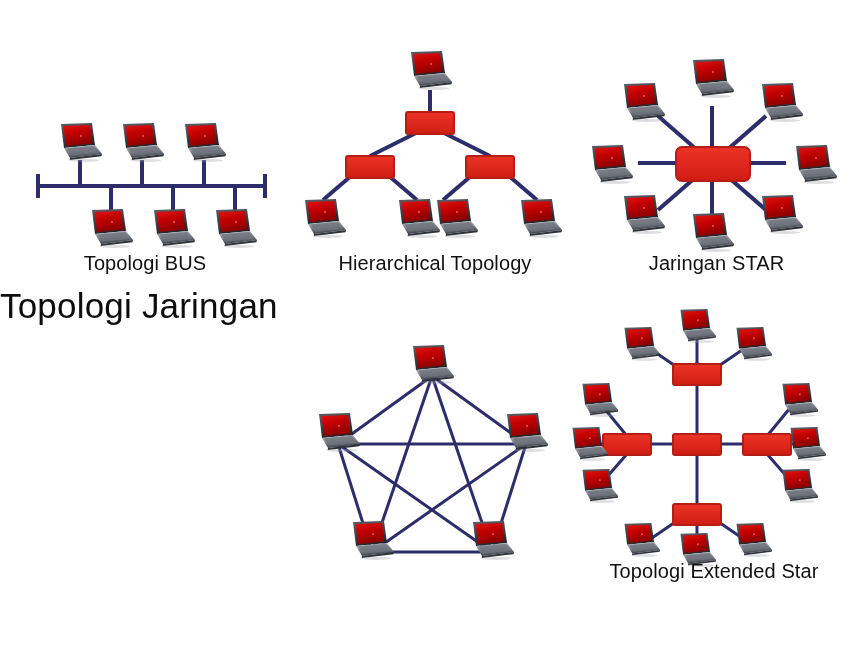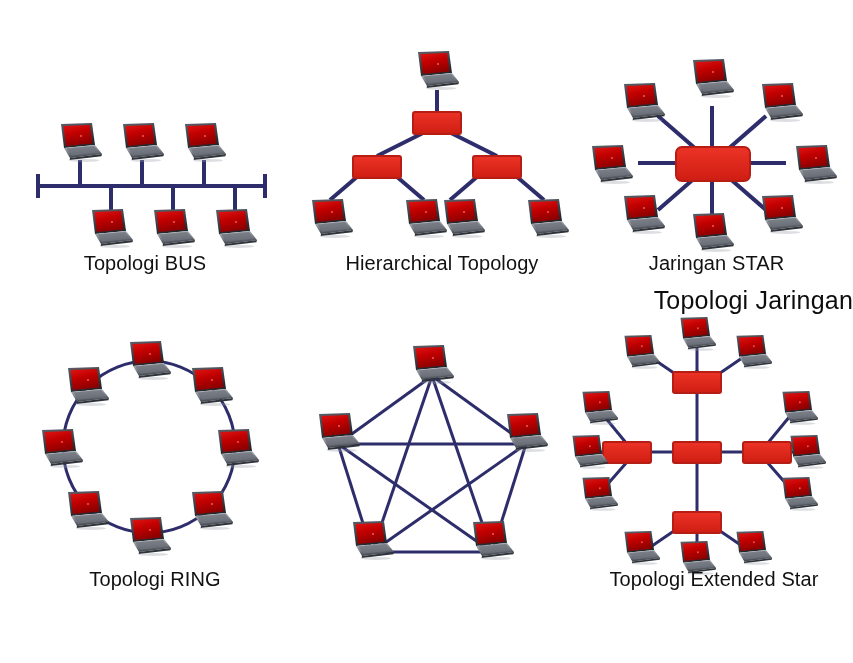--- a/index.html
+++ b/index.html
@@ -38,22 +38,22 @@
     font-family: "Liberation Sans", sans-serif;
     color: #111111;
     letter-spacing: 0.1px;
     white-space: nowrap;
   }
   #main-title {
     position: absolute;
     left: 0;
     top: 286px;
     width: 853px;
-    text-align: right;
-    font-size: 25px;
+    text-align: left;
+    font-size: 35px;
     font-family: "Liberation Sans", sans-serif;
     color: #0d0d0d;
     letter-spacing: 0.2px;
   }
 </style>
 </head>
 <body>
 
 <div id="poster">
 
@@ -114,21 +114,21 @@
         <use href="#laptop" x="119" y="22" width="46" height="40"></use>
         <use href="#laptop" x="181" y="22" width="46" height="40"></use>
         <use href="#laptop" x="88" y="108" width="46" height="40"></use>
         <use href="#laptop" x="150" y="108" width="46" height="40"></use>
         <use href="#laptop" x="212" y="108" width="46" height="40"></use>
       </g>
     </svg>
     <div class="panel-caption" style="top:152px;">Topologi BUS</div>
   </div>
 
-  <div class="panel" style="left:292px; top:28px; width:300px; height:252px;">
+  <div class="panel" style="left:285px; top:28px; width:300px; height:252px;">
     <svg class="diagram-svg" width="300" height="225" viewBox="0 0 300 225">
       <g>
         <line x1="145" y1="62" x2="145" y2="84" stroke="#2d2d6b" stroke-width="4"></line>
         <line x1="133" y1="104" x2="85" y2="128" stroke="#2d2d6b" stroke-width="4"></line>
         <line x1="157" y1="104" x2="205" y2="128" stroke="#2d2d6b" stroke-width="4"></line>
         <line x1="66" y1="148" x2="38" y2="172" stroke="#2d2d6b" stroke-width="4"></line>
         <line x1="104" y1="148" x2="132" y2="172" stroke="#2d2d6b" stroke-width="4"></line>
         <line x1="186" y1="148" x2="158" y2="172" stroke="#2d2d6b" stroke-width="4"></line>
         <line x1="224" y1="148" x2="252" y2="172" stroke="#2d2d6b" stroke-width="4"></line>
       </g>
@@ -175,36 +175,20 @@
         <use href="#laptop" x="40" y="160" width="46" height="40"></use>
         <use href="#laptop" x="178" y="160" width="46" height="40"></use>
         <use href="#laptop" x="109" y="178" width="46" height="40"></use>
       </g>
     </svg>
     <div class="panel-caption" style="top:218px;">Jaringan STAR</div>
   </div>
 
   <div id="main-title">Topologi Jaringan</div>
 
-  <div class="panel" style="left:10px; top:334px; width:290px; height:262px;">
-    <svg class="diagram-svg" width="290" height="235" viewBox="0 0 290 235">
-      <circle cx="139" cy="113" r="86" fill="none" stroke="#2d2d6b" stroke-width="3"></circle>
-      <g>
-        <use href="#laptop" x="116" y="6" width="46" height="40"></use>
-        <use href="#laptop" x="178" y="32" width="46" height="40"></use>
-        <use href="#laptop" x="204" y="94" width="46" height="40"></use>
-        <use href="#laptop" x="178" y="156" width="46" height="40"></use>
-        <use href="#laptop" x="116" y="182" width="46" height="40"></use>
-        <use href="#laptop" x="54" y="156" width="46" height="40"></use>
-        <use href="#laptop" x="28" y="94" width="46" height="40"></use>
-        <use href="#laptop" x="54" y="32" width="46" height="40"></use>
-      </g>
-    </svg>
-    <div class="panel-caption" style="top:234px;">Topologi RING</div>
-  </div>
 
   <div class="panel" style="left:300px; top:334px; width:280px; height:262px;">
     <svg class="diagram-svg" width="280" height="235" viewBox="0 0 280 235">
       <g stroke="#2d2d6b" stroke-width="3" fill="none">
 
         <line x1="132" y1="42" x2="38" y2="110"></line>
         <line x1="132" y1="42" x2="226" y2="110"></line>
         <line x1="38" y1="110" x2="72" y2="218"></line>
         <line x1="226" y1="110" x2="192" y2="218"></line>
         <line x1="72" y1="218" x2="192" y2="218"></line>
@@ -218,21 +202,21 @@
       <g>
         <use href="#laptop" x="109" y="10" width="46" height="40"></use>
         <use href="#laptop" x="15" y="78" width="46" height="40"></use>
         <use href="#laptop" x="203" y="78" width="46" height="40"></use>
         <use href="#laptop" x="49" y="186" width="46" height="40"></use>
         <use href="#laptop" x="169" y="186" width="46" height="40"></use>
       </g>
     </svg>
   </div>
 
-  <div class="panel" style="left:575px; top:334px; width:278px; height:262px;">
+  <div class="panel" style="left:575px; top:326px; width:278px; height:262px;">
     <svg class="diagram-svg" width="278" height="235" viewBox="0 0 278 235">
 
       <g stroke="#2d2d6b" stroke-width="3">
         <line x1="122" y1="118" x2="122" y2="36"></line>
         <line x1="122" y1="118" x2="122" y2="200"></line>
         <line x1="122" y1="118" x2="34" y2="118"></line>
         <line x1="122" y1="118" x2="210" y2="118"></line>
       </g>
 
       <g stroke="#2d2d6b" stroke-width="3">

